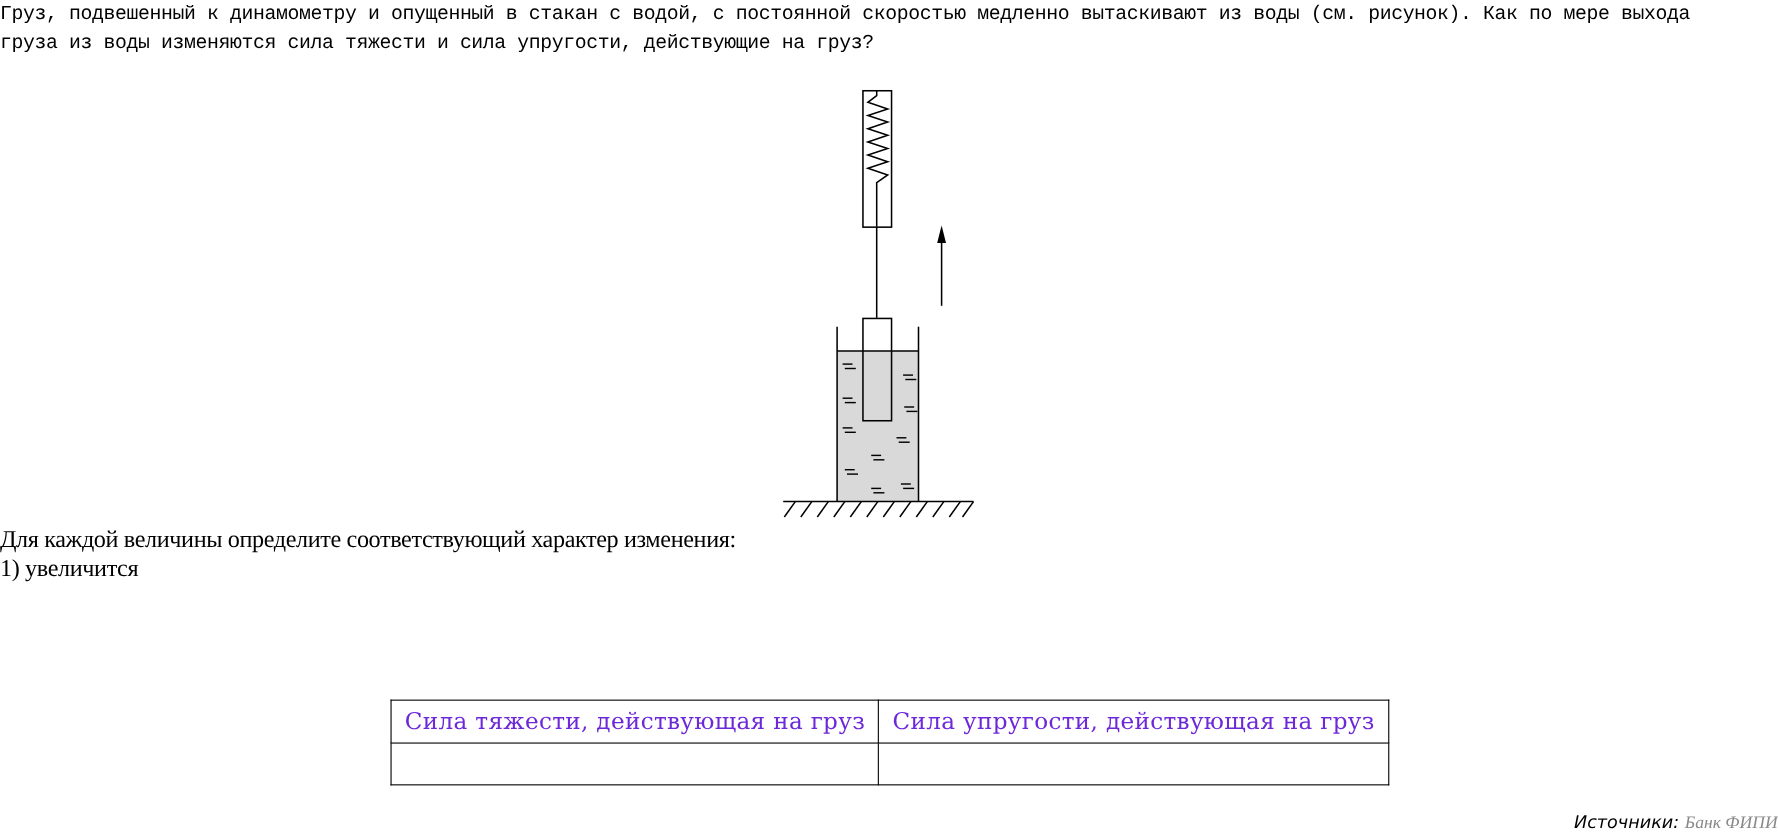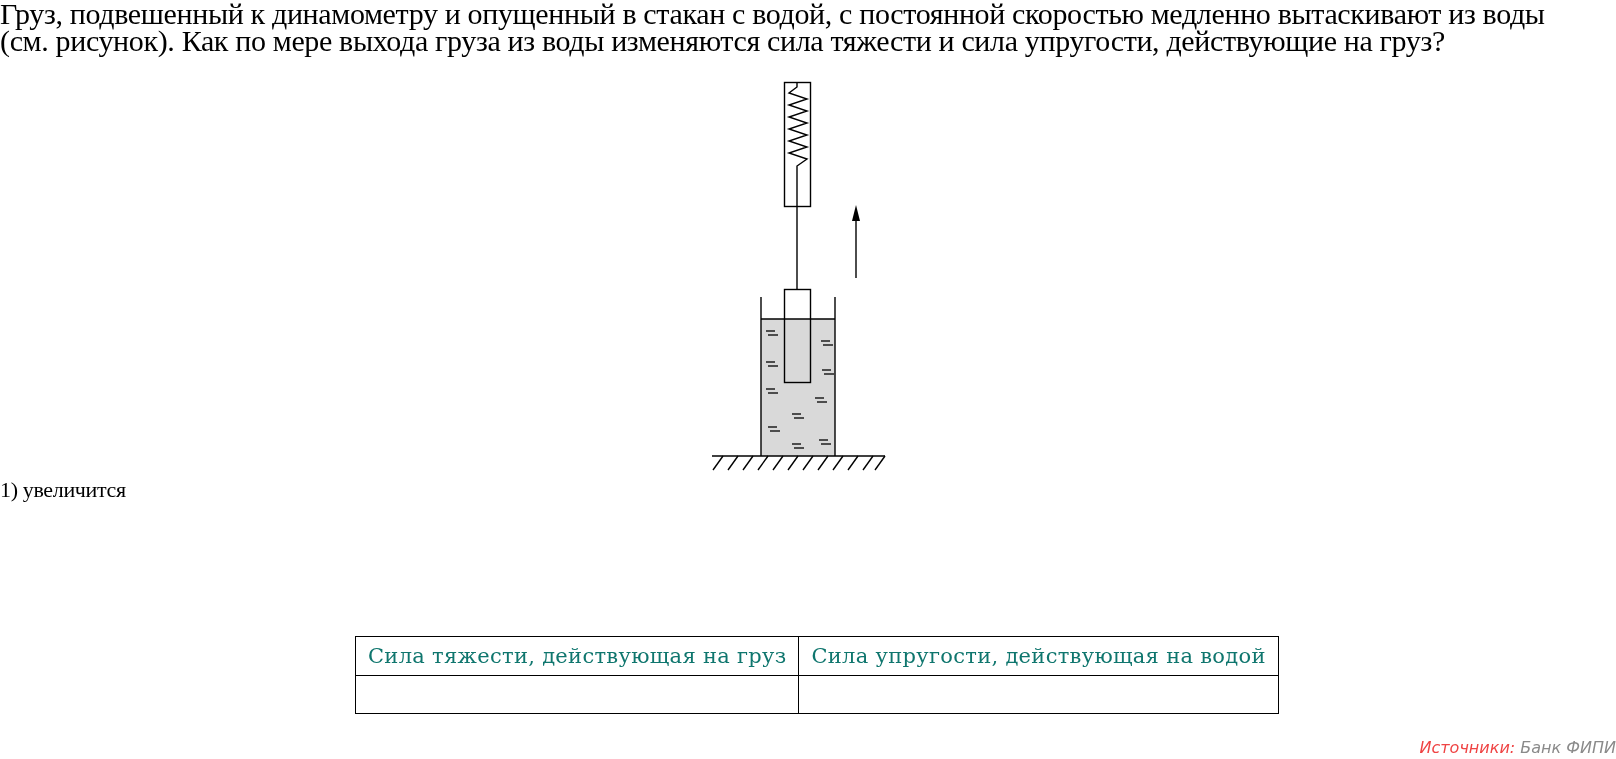--- a/index.html
+++ b/index.html
@@ -13,24 +13,25 @@
       position: relative;
       overflow: hidden;
       font-family: "Liberation Serif", "DejaVu Serif", serif;
       color: #000000;
     }
     .problem-text {
       position: absolute;
       left: 0;
       top: 0;
       width: 1580px;
-      font-size: 30px;
+      font-size: 18px;
       line-height: 27px;
       margin: 0;
       letter-spacing: -0.35px;
+      font-family: Liberation Mono, monospace;
     }
     .figure {
       position: absolute;
       left: 0;
       top: 0;
       width: 1616px;
       height: 759px;
       pointer-events: none;
     }
     .instructions {
@@ -56,39 +57,39 @@
     .answer-table th,
     .answer-table td {
       border: 1.5px solid #000;
       font-weight: normal;
       padding: 0 12px;
       text-align: center;
       white-space: nowrap;
     }
     .answer-table th {
       height: 38px;
-      color: #0f766e;
+      color: #6d28d9;
       letter-spacing: 0.3px;
     }
     .answer-table td {
       height: 37px;
     }
     .answer-table th.col1 { width: 418px; }
     .source {
       position: absolute;
       right: 0;
       top: 738px;
       font-family: "DejaVu Sans", "Liberation Sans", sans-serif;
       font-style: italic;
       font-size: 16px;
       line-height: 20px;
       white-space: nowrap;
     }
-    .source .label { color: #ef4444; }
-    .source .value { color: #8a8a8a; }
+    .source .label { color: #000000; }
+    .source .value { color: #8a8a8a; font-family: Liberation Serif, serif; }
   </style>
 </head>
 <body>
 
 <p class="problem-text">Груз, подвешенный к динамометру и опущенный в стакан с водой, с постоянной скоростью медленно вытаскивают из воды (см. рисунок). Как по мере выхода груза из воды изменяются сила тяжести и сила упругости, действующие на груз?</p>
 
 <svg class="figure" width="1616" height="759" viewBox="0 0 1616 759" xmlns="http://www.w3.org/2000/svg">
   <g fill="none" stroke="#000" stroke-width="1.4">
     <rect x="784.5" y="82.5" width="26" height="124"></rect>
     <polyline points="797,82 797,87 789,93 807,99 789,105 807,111 789,117 807,123 789,129 807,135 789,141 807,147 789,153 807,159 797,166 797,206"></polyline>
@@ -143,28 +144,29 @@
     <line x1="813" y1="456" x2="803" y2="470"></line>
     <line x1="828" y1="456" x2="818" y2="470"></line>
     <line x1="843" y1="456" x2="833" y2="470"></line>
     <line x1="858" y1="456" x2="848" y2="470"></line>
     <line x1="873" y1="456" x2="863" y2="470"></line>
     <line x1="885" y1="456" x2="875" y2="470"></line>
   </g>
 </svg>
 
 <div class="instructions">
+  <div>Для каждой величины определите соответствующий характер изменения:</div>
   <div>1) увеличится</div>
 </div>
 
 <table class="answer-table">
   <thead>
     <tr>
       <th class="col1">Сила тяжести, действующая на груз</th>
-      <th>Сила упругости, действующая на водой</th>
+      <th>Сила упругости, действующая на груз</th>
     </tr>
   </thead>
   <tbody>
     <tr>
       <td></td>
       <td></td>
     </tr>
   </tbody>
 </table>
 

